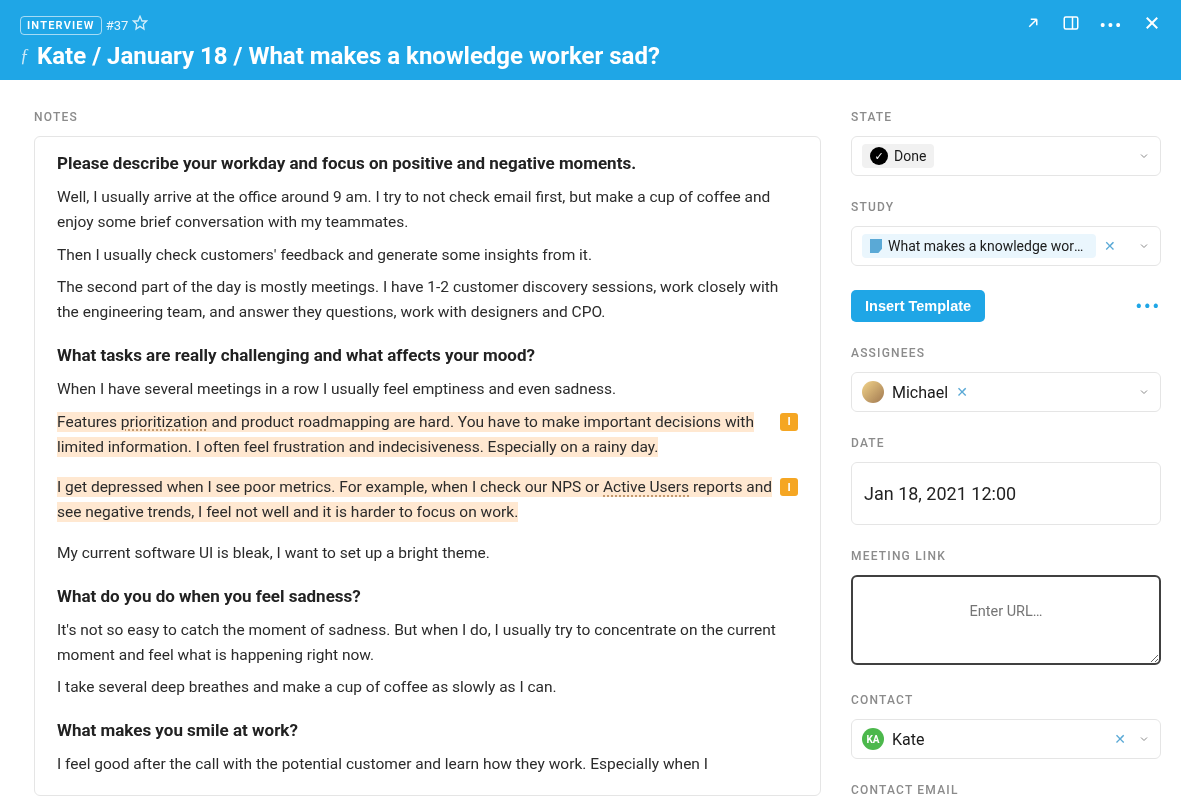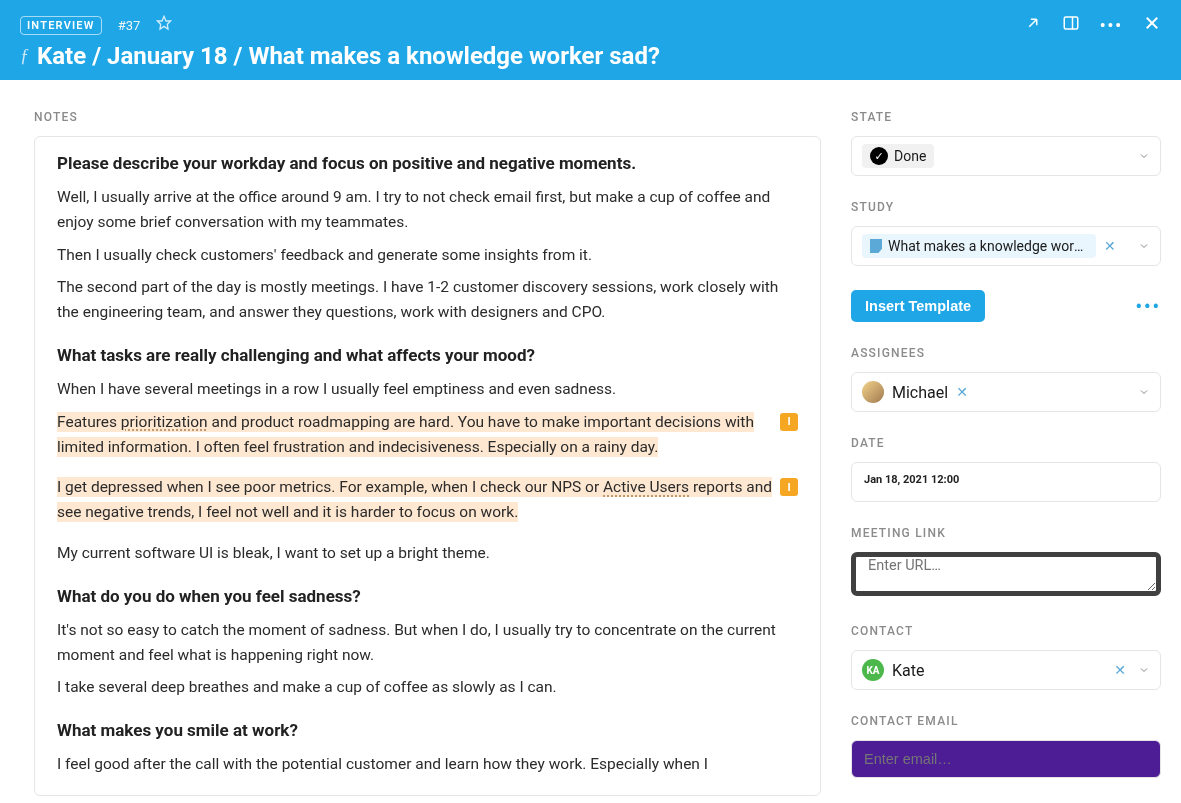--- a/index.html
+++ b/index.html
@@ -13,21 +13,21 @@
   }
   .header {
     background: #1fa6e6;
     color: #fff;
     padding: 14px 20px 16px 20px;
     height: 80px;
   }
   .header-top {
     display: flex;
     align-items: center;
-    gap: 16px;
+    gap: 4px;
     margin-bottom: 6px;
   }
   .badge {
     font-size: 11px;
     letter-spacing: 1.2px;
     font-weight: 600;
     border: 1px solid rgba(255,255,255,0.6);
     padding: 2px 6px;
     border-radius: 4px;
   }
@@ -218,37 +218,37 @@
     font-size: 10px;
     font-weight: 700;
     display: inline-flex;
     align-items: center;
     justify-content: center;
     flex-shrink: 0;
   }
   .input-plain {
     border: 1px solid #e5e5e5;
     border-radius: 6px;
-    padding: 10px 12px;
-    font-size: 11px;
+    padding: 20px 12px;
+    font-size: 18px;
     width: 100%;
     min-height: 40px;
     color: #222;
-    font-weight: bold;
   }
   .textarea-plain {
-    border: 5px solid #404040;
+    border: 2px solid #404040;
     border-radius: 6px;
-    padding: 0 12px;
+    padding: 26px 12px;
     font-size: 14.5px;
     width: 100%;
     min-height: 40px;
     resize: vertical;
     font-family: inherit;
     color: #888;
+    text-align: center;
   }
   .input-disabled {
     background: #4c1d95;
     border: 1px solid #e5e5e5;
     border-radius: 6px;
     padding: 10px 12px;
     font-size: 14.5px;
     width: 100%;
     color: #888;
   }

